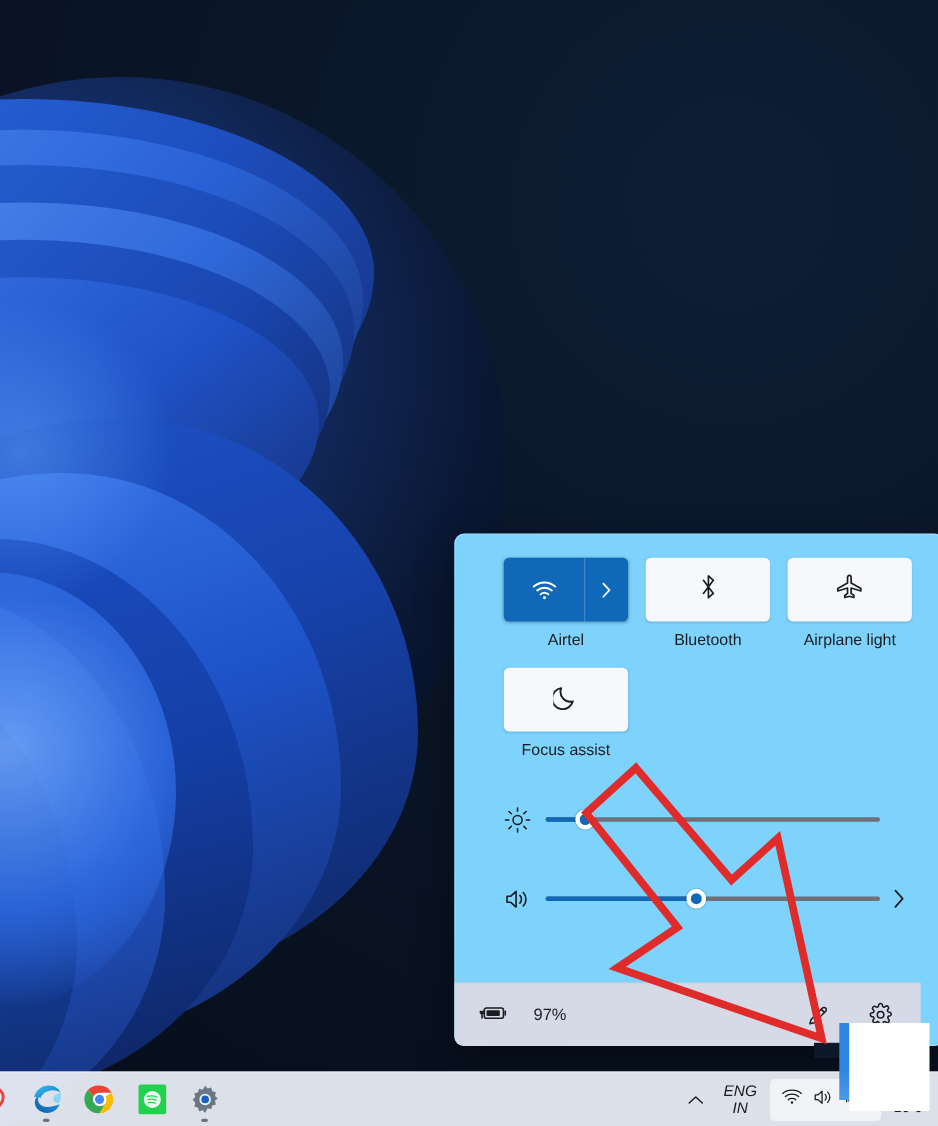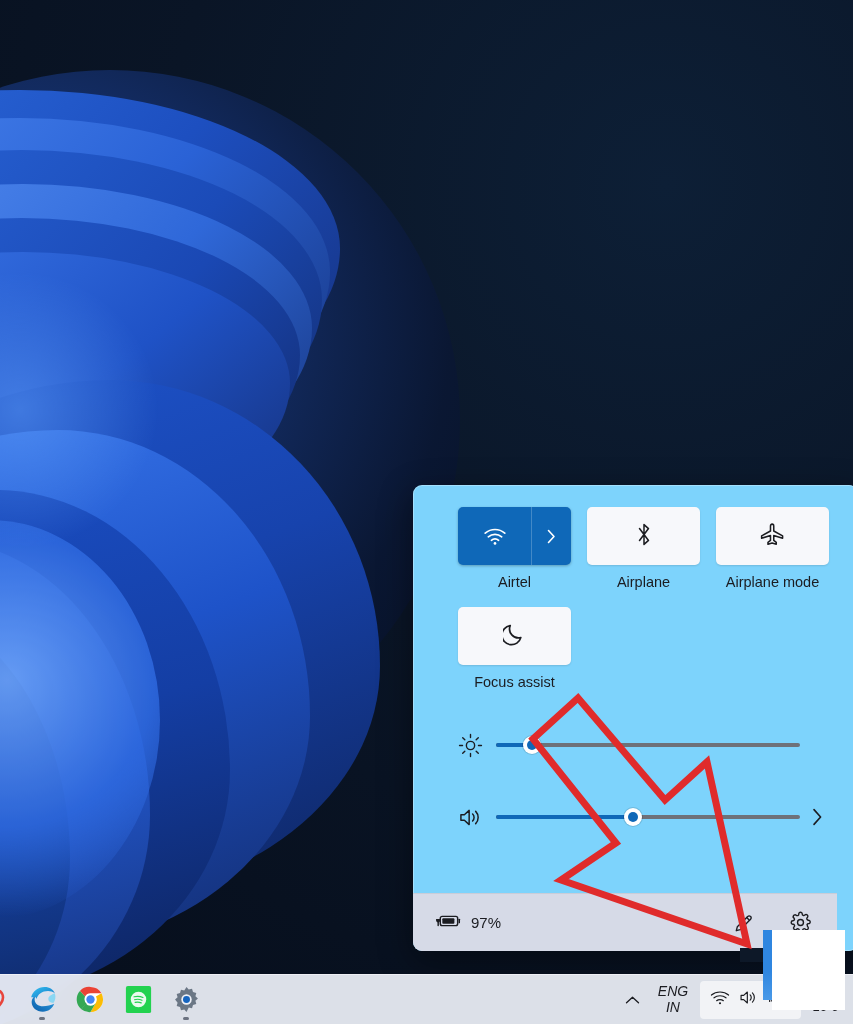--- a/index.html
+++ b/index.html
@@ -97,21 +97,21 @@
     display:flex;align-items:center;justify-content:center;cursor:pointer;
   }
   .thumb i{display:block;width:10px;height:10px;border-radius:50%;background:#0f68b8;}
   .sl-chev{width:34px;display:flex;align-items:center;justify-content:center;color:#1b1c21;cursor:pointer;}
 
   #qs-footer{
     position:absolute;left:0;bottom:0;width:424px;height:58px;
     background:#d6dae7;border-top:1px solid rgba(0,0,0,.06);
     display:flex;align-items:center;padding:0 22px;box-sizing:border-box;
   }
-  .batt{display:flex;align-items:center;gap:9px;font-size:15px;color:#1b1c21;cursor:pointer;}
+  .batt{display:flex;align-items:center;gap:23px;font-size:15px;color:#1b1c21;cursor:pointer;}
   .foot-btns{margin-left:auto;display:flex;align-items:center;gap:26px;}
   .foot-btn{width:30px;height:30px;display:flex;align-items:center;justify-content:center;cursor:pointer;color:#1b1c21;}
 
   
   #annot{position:absolute;left:0;top:0;width:853px;height:1024px;pointer-events:none;}
 
   
   #white-box{position:absolute;left:772px;top:930px;width:73px;height:80px;background:#fff;}
   #blue-bar{position:absolute;left:763px;top:930px;width:13px;height:70px;
             background:linear-gradient(180deg,#2f86e0 0%,#2f86e0 60%,#4a9ae8 100%);}
@@ -166,32 +166,32 @@
       </div>
 
       <div class="tile-cell">
         <div class="tile">
           <span>
             <svg width="20" height="27" viewBox="0 0 20 30" fill="none" stroke="currentColor" stroke-width="1.7" stroke-linecap="round" stroke-linejoin="round">
               <path d="M5 8.4 L15 21.6 L10 26 L10 4 L15 8.4 L5 21.6"></path>
             </svg>
           </span>
         </div>
-        <div class="tile-label">Airplane</div>
+        <div class="tile-label">Bluetooth</div>
       </div>
 
       <div class="tile-cell">
         <div class="tile">
           <span>
             <svg width="27" height="25" viewBox="0 0 28 26" fill="none" stroke="currentColor" stroke-width="1.6" stroke-linejoin="round" stroke-linecap="round">
               <path d="M13.6 2.2c1.1 0 1.7 .9 1.7 2.1v5.1l9.2 5.1v2.4l-9.2-2.8v5.1l2.6 2v1.9l-4.3-1.2-4.3 1.2v-1.9l2.6-2v-5.1l-9.2 2.8v-2.4l9.2-5.1v-5.1c0-1.2 .6-2.1 1.7-2.1z"></path>
             </svg>
           </span>
         </div>
-        <div class="tile-label">Airplane mode</div>
+        <div class="tile-label">Airplane light</div>
       </div>
     </div>
 
     <div class="tile-row" style="margin-top:17px;">
 
       <div class="tile-cell">
         <div class="tile">
           <span>
             <svg width="24" height="26" viewBox="0 0 24 26" fill="none" stroke="currentColor" stroke-width="1.7" stroke-linecap="round" stroke-linejoin="round">
               <path d="M17.8 16.6A9 9 0 0 1 7.2 4.6a9.6 9.6 0 1 0 10.6 12z"></path>

